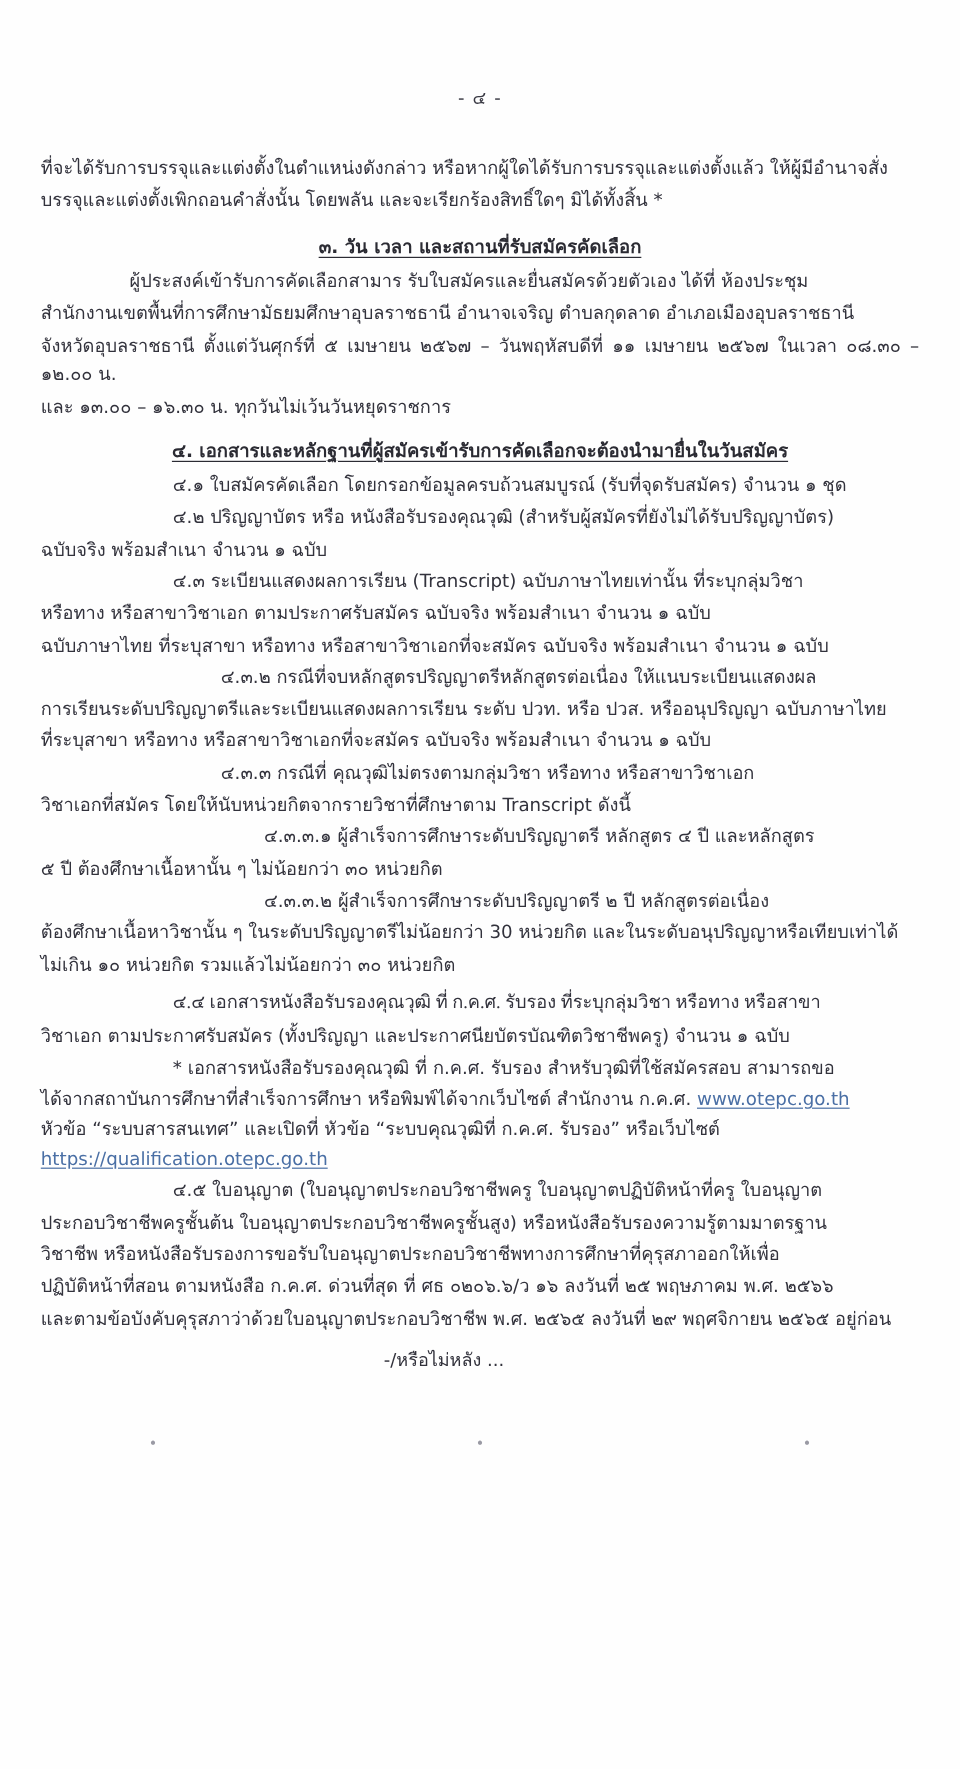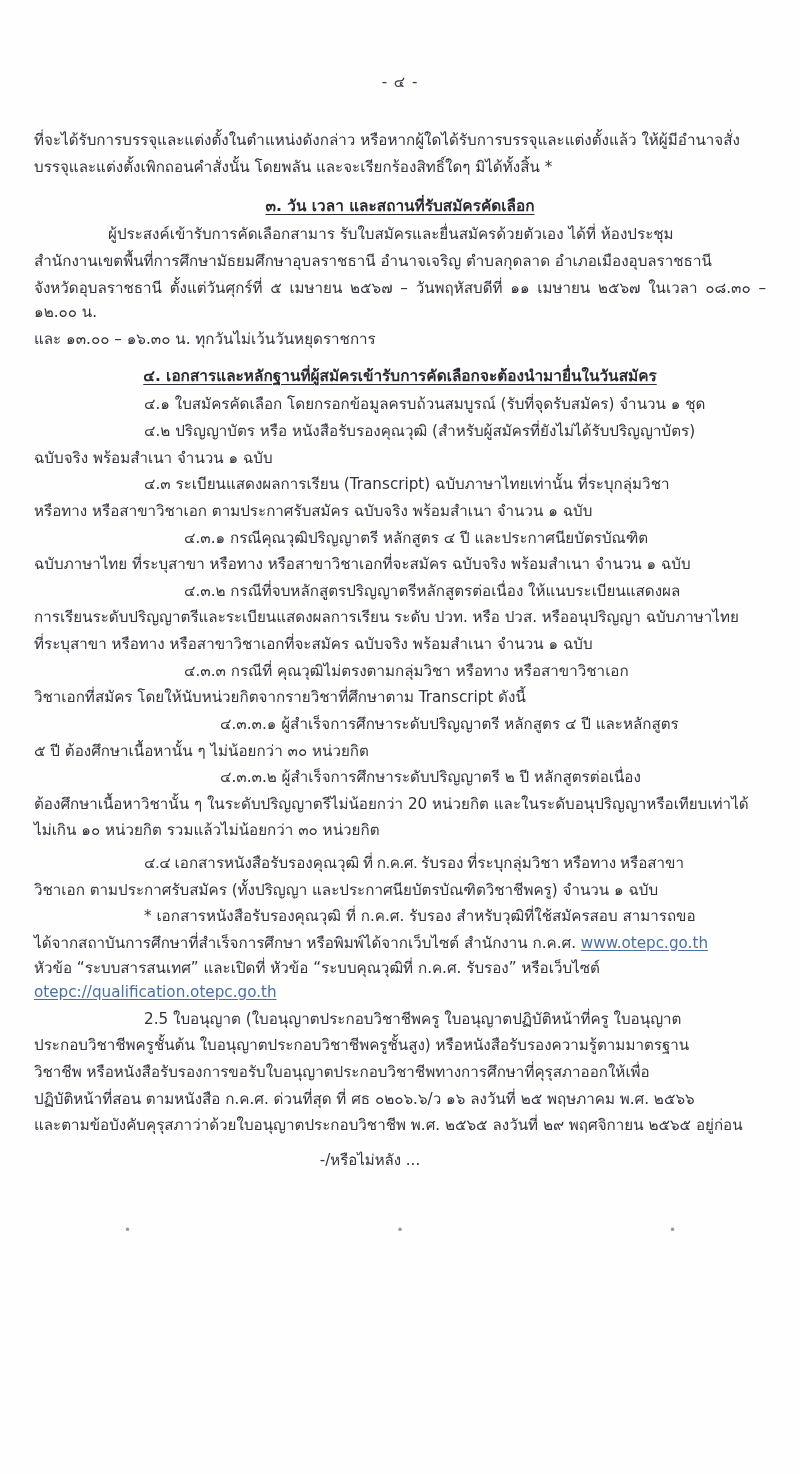--- a/index.html
+++ b/index.html
@@ -101,51 +101,50 @@
   </div>
 
   <p class="para ind-3">๔.๑ ใบสมัครคัดเลือก โดยกรอกข้อมูลครบถ้วนสมบูรณ์ (รับที่จุดรับสมัคร) จำนวน ๑ ชุด</p>
 
   <p class="para ind-3">๔.๒ ปริญญาบัตร หรือ หนังสือรับรองคุณวุฒิ (สำหรับผู้สมัครที่ยังไม่ได้รับปริญญาบัตร)</p>
   <p class="para ind-0">ฉบับจริง พร้อมสำเนา จำนวน ๑ ฉบับ</p>
 
   <p class="para ind-3">๔.๓ ระเบียนแสดงผลการเรียน (Transcript) ฉบับภาษาไทยเท่านั้น ที่ระบุกลุ่มวิชา</p>
   <p class="para ind-0">หรือทาง หรือสาขาวิชาเอก ตามประกาศรับสมัคร ฉบับจริง พร้อมสำเนา จำนวน ๑ ฉบับ</p>
 
-  <p class="para ind-4">๔.๓.๑ กรณีคุณวุฒิปริญญาตรี หลักสูตร ๔ ปี และประกาศนียบัตรบัณฑิต</p>
   <p class="para ind-0">ฉบับภาษาไทย ที่ระบุสาขา หรือทาง หรือสาขาวิชาเอกที่จะสมัคร ฉบับจริง พร้อมสำเนา จำนวน ๑ ฉบับ</p>
 
   <p class="para ind-4">๔.๓.๒ กรณีที่จบหลักสูตรปริญญาตรีหลักสูตรต่อเนื่อง ให้แนบระเบียนแสดงผล</p>
   <p class="para ind-0">การเรียนระดับปริญญาตรีและระเบียนแสดงผลการเรียน ระดับ ปวท. หรือ ปวส. หรืออนุปริญญา ฉบับภาษาไทย</p>
   <p class="para ind-0">ที่ระบุสาขา หรือทาง หรือสาขาวิชาเอกที่จะสมัคร ฉบับจริง พร้อมสำเนา จำนวน ๑ ฉบับ</p>
 
   <p class="para ind-4">๔.๓.๓ กรณีที่ คุณวุฒิไม่ตรงตามกลุ่มวิชา หรือทาง หรือสาขาวิชาเอก</p>
   <p class="para ind-0">วิชาเอกที่สมัคร โดยให้นับหน่วยกิตจากรายวิชาที่ศึกษาตาม Transcript ดังนี้</p>
 
   <p class="para ind-5">๔.๓.๓.๑ ผู้สำเร็จการศึกษาระดับปริญญาตรี หลักสูตร ๔ ปี และหลักสูตร</p>
   <p class="para ind-0">๕ ปี ต้องศึกษาเนื้อหานั้น ๆ ไม่น้อยกว่า ๓๐ หน่วยกิต</p>
 
   <p class="para ind-5">๔.๓.๓.๒ ผู้สำเร็จการศึกษาระดับปริญญาตรี ๒ ปี หลักสูตรต่อเนื่อง</p>
-  <p class="para ind-0">ต้องศึกษาเนื้อหาวิชานั้น ๆ ในระดับปริญญาตรีไม่น้อยกว่า 20 หน่วยกิต และในระดับอนุปริญญาหรือเทียบเท่าได้</p>
+  <p class="para ind-0">ต้องศึกษาเนื้อหาวิชานั้น ๆ ในระดับปริญญาตรีไม่น้อยกว่า 30 หน่วยกิต และในระดับอนุปริญญาหรือเทียบเท่าได้</p>
   <p class="para ind-0">ไม่เกิน ๑๐ หน่วยกิต รวมแล้วไม่น้อยกว่า ๓๐ หน่วยกิต</p>
 
   <p class="para ind-3 small-gap">๔.๔ เอกสารหนังสือรับรองคุณวุฒิ ที่ ก.ค.ศ. รับรอง ที่ระบุกลุ่มวิชา หรือทาง หรือสาขา</p>
   <p class="para ind-0">วิชาเอก ตามประกาศรับสมัคร (ทั้งปริญญา และประกาศนียบัตรบัณฑิตวิชาชีพครู) จำนวน ๑ ฉบับ</p>
 
   <p class="para ind-3">* เอกสารหนังสือรับรองคุณวุฒิ ที่ ก.ค.ศ. รับรอง สำหรับวุฒิที่ใช้สมัครสอบ สามารถขอ</p>
   <p class="para ind-0 tight">
     <span>ได้จากสถาบันการศึกษาที่สำเร็จการศึกษา หรือพิมพ์ได้จากเว็บไซต์ สำนักงาน ก.ค.ศ.</span>
     <span class="link">www.otepc.go.th</span>
   </p>
   <p class="para ind-0 tight">หัวข้อ “ระบบสารสนเทศ” และเปิดที่ หัวข้อ “ระบบคุณวุฒิที่ ก.ค.ศ. รับรอง” หรือเว็บไซต์</p>
   <p class="para ind-0">
-    <span class="link">otepc://qualification.otepc.go.th</span>
+    <span class="link">https://qualification.otepc.go.th</span>
   </p>
 
-  <p class="para ind-3">2.5 ใบอนุญาต (ใบอนุญาตประกอบวิชาชีพครู ใบอนุญาตปฏิบัติหน้าที่ครู ใบอนุญาต</p>
+  <p class="para ind-3">๔.๕ ใบอนุญาต (ใบอนุญาตประกอบวิชาชีพครู ใบอนุญาตปฏิบัติหน้าที่ครู ใบอนุญาต</p>
   <p class="para ind-0">ประกอบวิชาชีพครูชั้นต้น ใบอนุญาตประกอบวิชาชีพครูชั้นสูง) หรือหนังสือรับรองความรู้ตามมาตรฐาน</p>
   <p class="para ind-0">วิชาชีพ หรือหนังสือรับรองการขอรับใบอนุญาตประกอบวิชาชีพทางการศึกษาที่คุรุสภาออกให้เพื่อ</p>
   <p class="para ind-0">ปฏิบัติหน้าที่สอน ตามหนังสือ ก.ค.ศ. ด่วนที่สุด ที่ ศธ ๐๒๐๖.๖/ว ๑๖ ลงวันที่ ๒๕ พฤษภาคม พ.ศ. ๒๕๖๖</p>
   <p class="para ind-0">และตามข้อบังคับคุรุสภาว่าด้วยใบอนุญาตประกอบวิชาชีพ พ.ศ. ๒๕๖๕ ลงวันที่ ๒๙ พฤศจิกายน ๒๕๖๕ อยู่ก่อน</p>
 
   <div class="footer-note">-/หรือไม่หลัง ...</div>
 
   <div class="dots">
     <span>•</span>
     <span>•</span>

